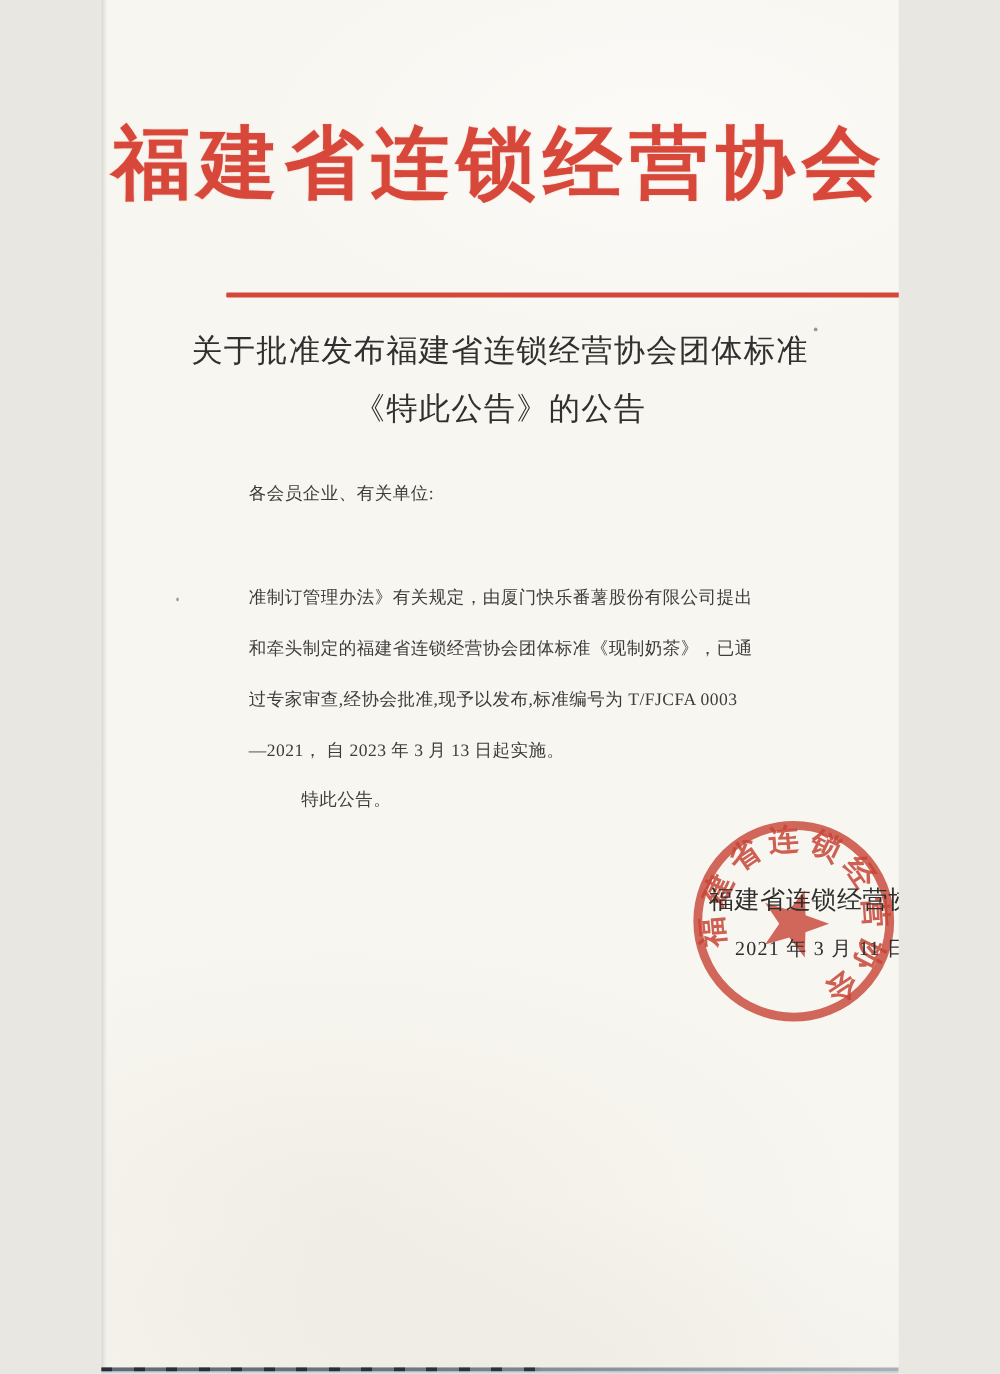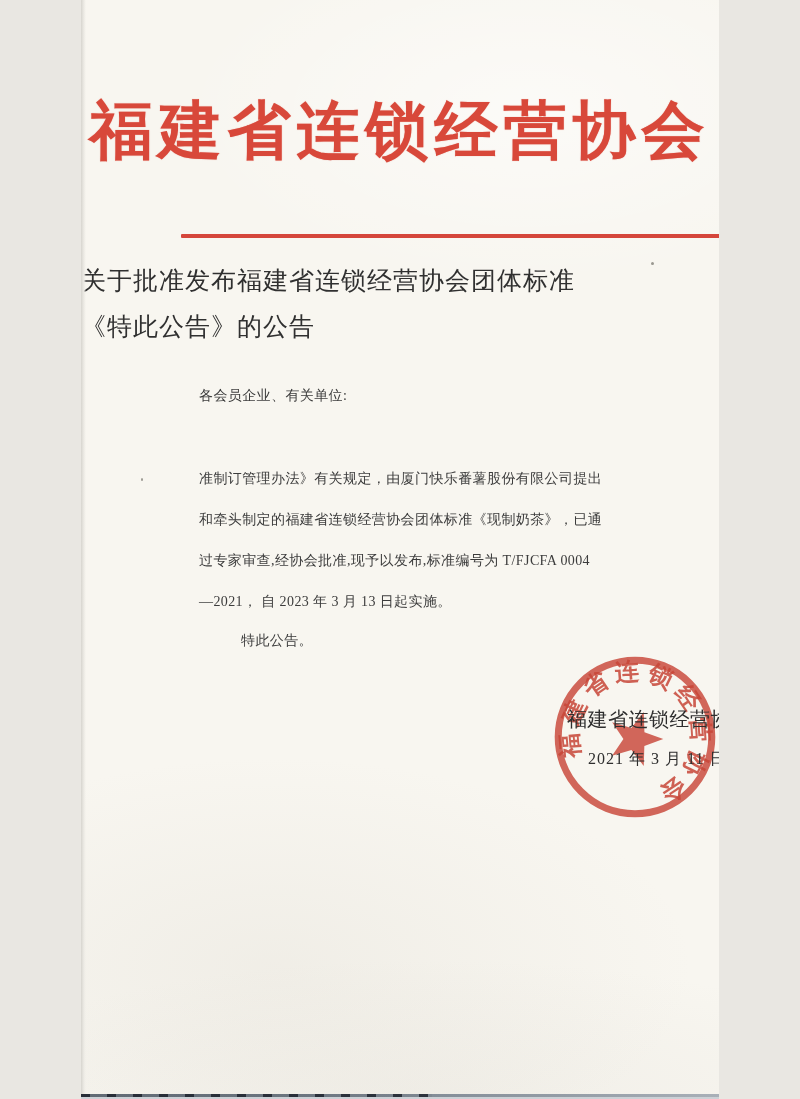--- a/index.html
+++ b/index.html
@@ -48,21 +48,21 @@
     color: #d8483a;
     text-shadow: 0 0 1px rgba(216,72,58,0.55);
     white-space: nowrap;
   }
 
   .red-divider {
     position: absolute; top: 234px; left: 100px; width: 591px; height: 4px;
     background: #d5463b; border-radius: 1px;
   }
 
-  .doc-title { position: absolute; left: 0; width: 100%; 
+  .doc-title { position: absolute; left: 0; width: 100%; text-align: center;
     font-size: 25px; color: #303030; font-weight: 500; letter-spacing: 1px; white-space: nowrap; }
   .doc-title.l1 { top: 264px; }
   .doc-title.l2 { top: 310px; }
 
   .body-line {
     position: absolute; left: 118px;
     font-size: 14px; line-height: 26px; color: #3c3c3c;
     letter-spacing: 0.4px; white-space: nowrap;
   }
   .indent { left: 160px; }
@@ -92,21 +92,21 @@
   <div class="letterhead">福建省连锁经营协会</div>
 
   <div class="red-divider"></div>
 
   <div class="doc-title l1">关于批准发布福建省连锁经营协会团体标准</div>
   <div class="doc-title l2">《特此公告》的公告</div>
 
   <div class="body-line" style="top:383px">各会员企业、有关单位:</div>
   <div class="body-line" style="top:466px">准制订管理办法》有关规定，由厦门快乐番薯股份有限公司提出</div>
   <div class="body-line" style="top:507px">和牵头制定的福建省连锁经营协会团体标准《现制奶茶》，已通</div>
-  <div class="body-line" style="top:548px">过专家审查,经协会批准,现予以发布,标准编号为 T/FJCFA 0004</div>
+  <div class="body-line" style="top:548px">过专家审查,经协会批准,现予以发布,标准编号为 T/FJCFA 0003</div>
   <div class="body-line" style="top:589px">—2021， 自 2023 年 3 月 13 日起实施。</div>
   <div class="body-line indent" style="top:628px">特此公告。</div>
 
   <svg class="seal" viewBox="0 0 200 200" xmlns="http://www.w3.org/2000/svg">
     <circle cx="100" cy="100" r="76" fill="none" stroke="#c9382a" stroke-width="7" opacity="0.82"></circle>
     <polygon transform="translate(100,102) rotate(18)" points="0,-28 6.8,-9.3 26.6,-8.7 10.9,3.6 16.5,22.7 0,11.5 -16.5,22.7 -10.9,3.6 -26.6,-8.7 -6.8,-9.3" fill="#c9382a" opacity="0.82"></polygon>
     <path id="sealArc" d="M 46.4 119.5 A 57 57 0 1 1 153.6 80.5 A 57 57 0 1 1 46.4 119.5" fill="none"></path>
     <text font-size="24" font-weight="bold" fill="#c9382a" opacity="0.85" letter-spacing="6" font-family="Liberation Serif, DejaVu Serif, serif">
       <textPath href="#sealArc">福建省连锁经营协会</textPath>
     </text>

